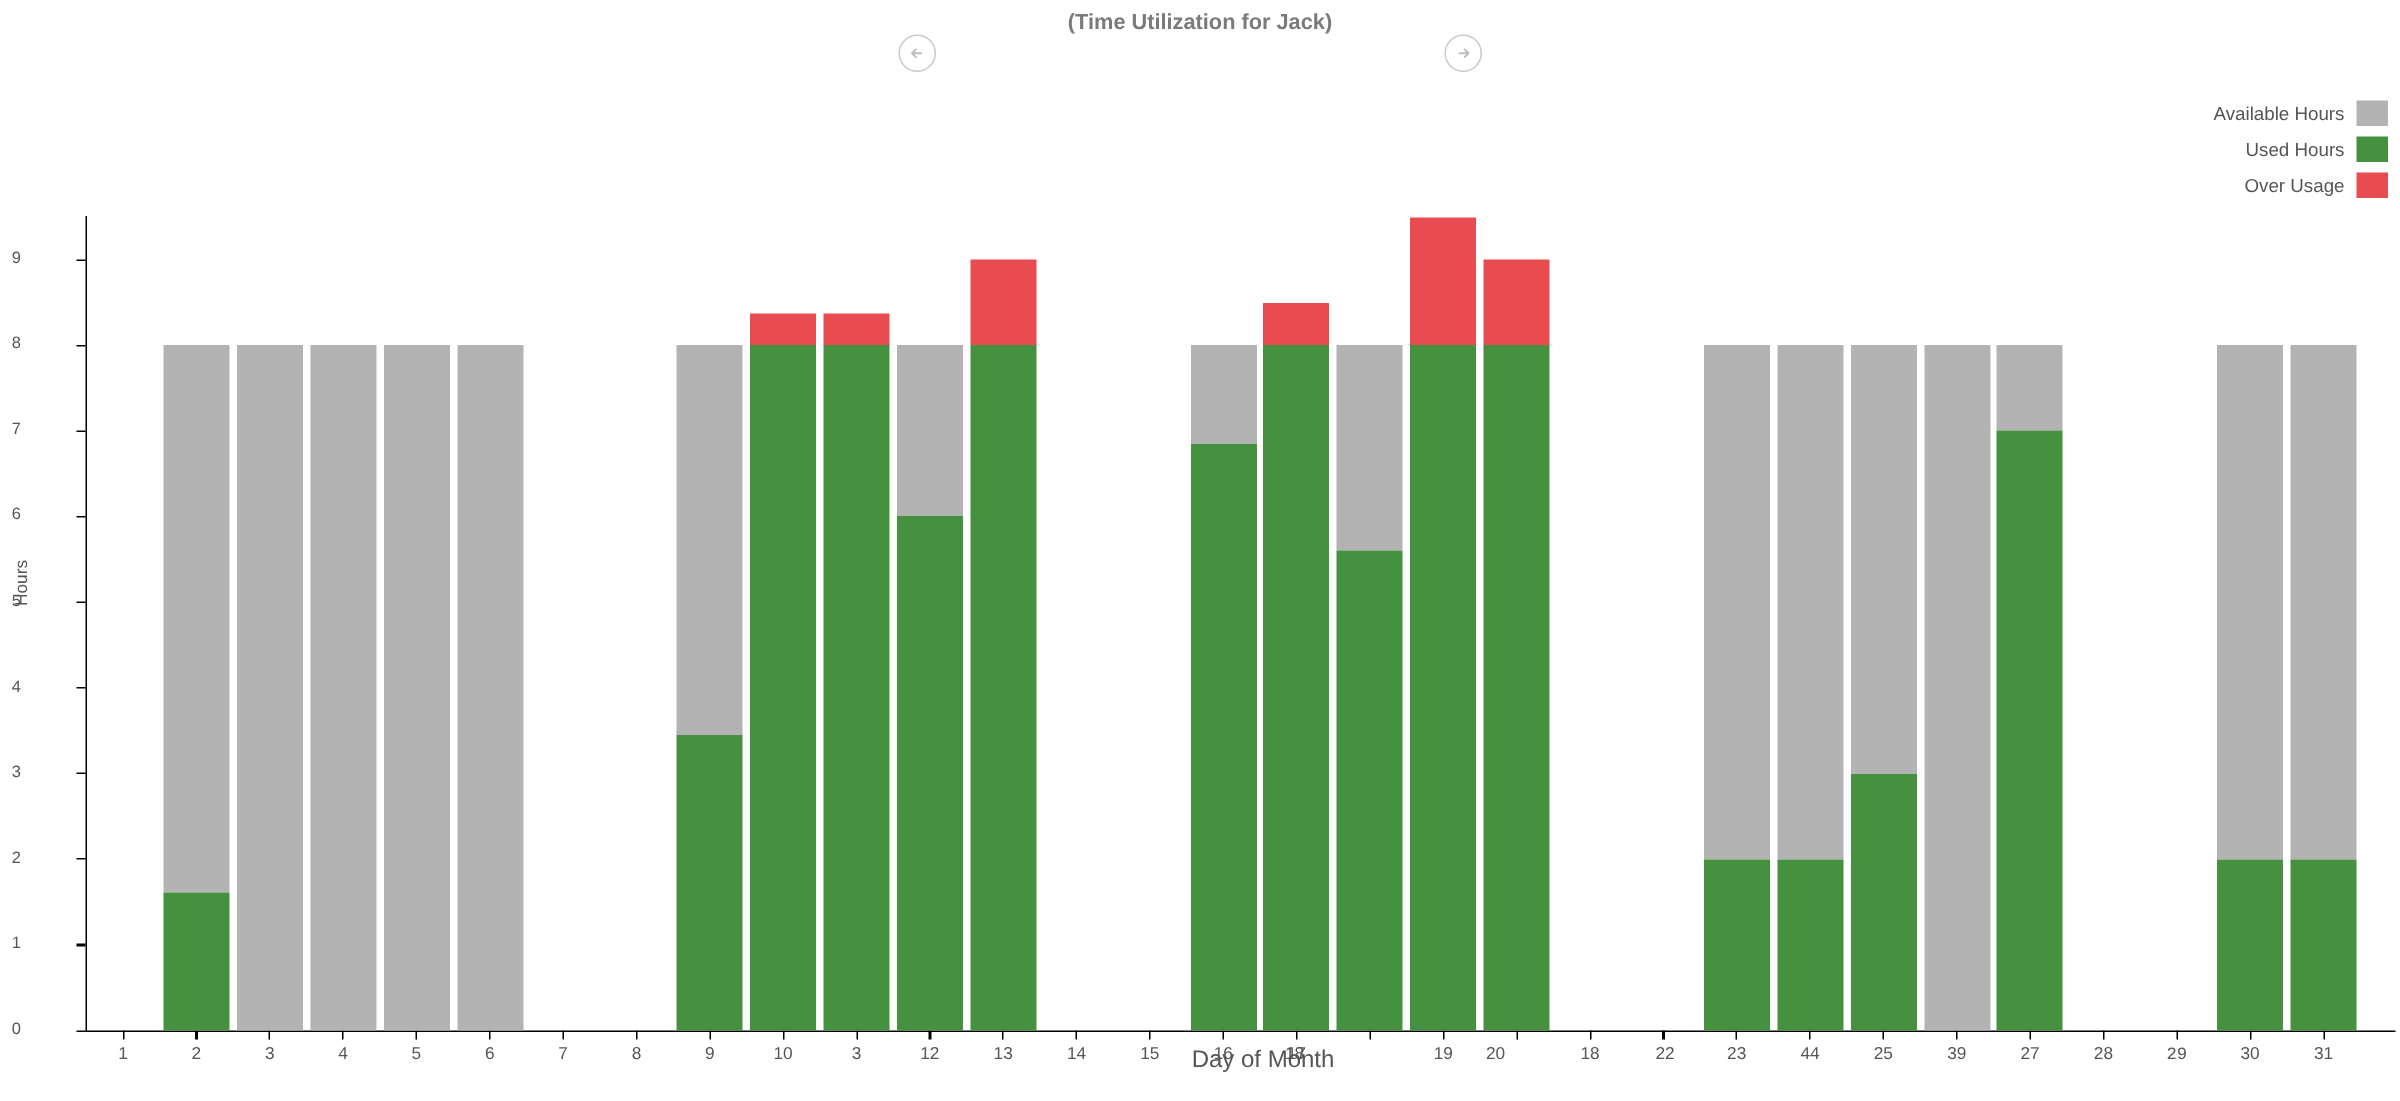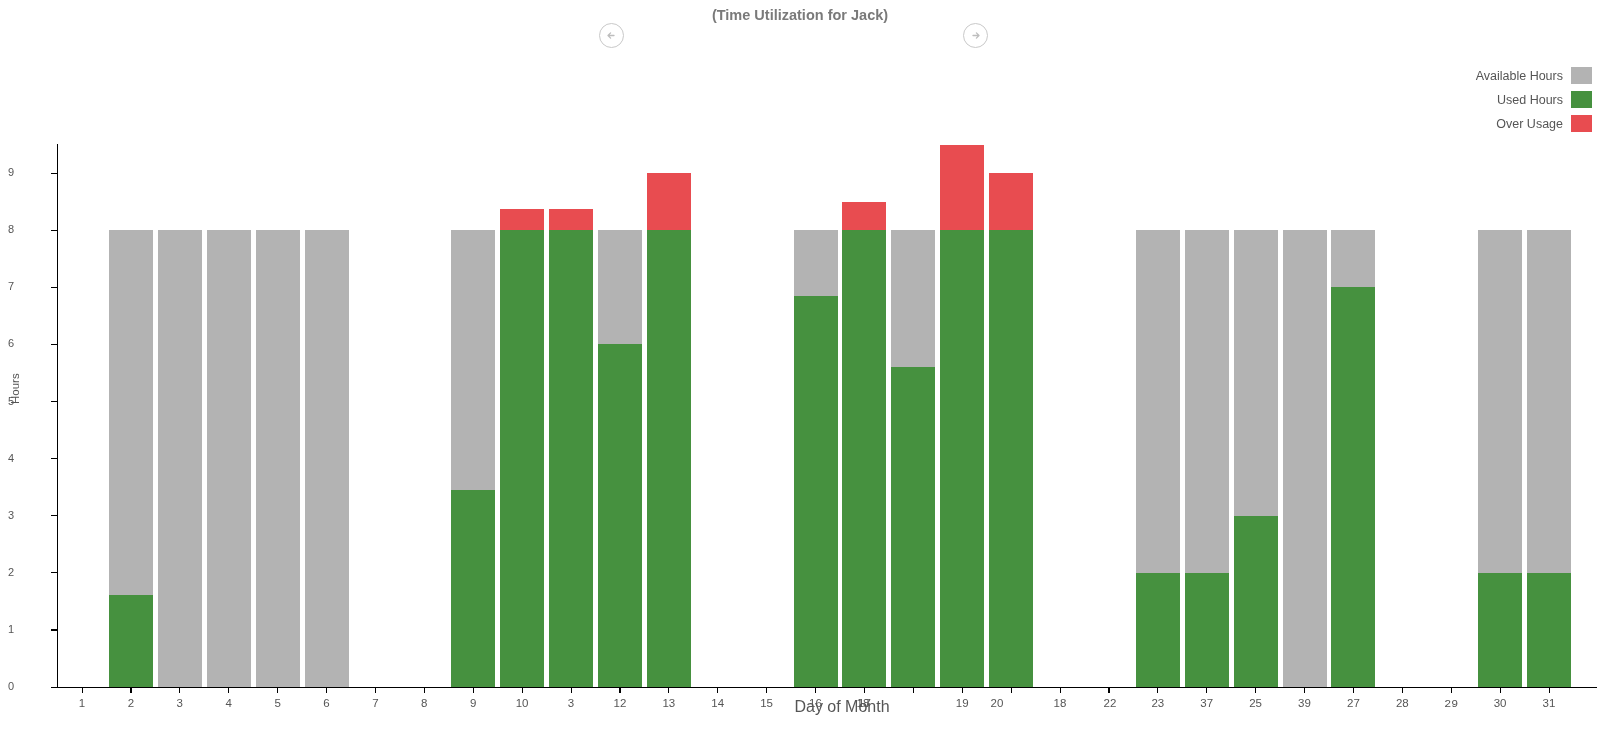--- a/index.html
+++ b/index.html
@@ -184,21 +184,21 @@
       <div class="xtick-label" style="left: 962.2px;">19</div>
       <div class="xtick-mark" style="left: 1010.6px;"></div>
       <div class="xtick-label" style="left: 997px; text-align: center;">20</div>
       <div class="xtick-mark" style="left: 1059.5px;"></div>
       <div class="xtick-label" style="left: 1060px;">18</div>
       <div class="xtick-mark" style="left: 1108.4px;"></div>
       <div class="xtick-label" style="left: 1110px;">22</div>
       <div class="xtick-mark" style="left: 1157.3px;"></div>
       <div class="xtick-label" style="left: 1157.8px;">23</div>
       <div class="xtick-mark" style="left: 1206.2px;"></div>
-      <div class="xtick-label" style="left: 1206.7px;">37</div>
+      <div class="xtick-label" style="left: 1206.7px;">44</div>
       <div class="xtick-mark" style="left: 1255.1px;"></div>
       <div class="xtick-label" style="left: 1255.6px;">25</div>
       <div class="xtick-mark" style="left: 1304px;"></div>
       <div class="xtick-label" style="left: 1304.5px;">39</div>
       <div class="xtick-mark" style="left: 1352.9px;"></div>
       <div class="xtick-label" style="left: 1353.4px;">27</div>
       <div class="xtick-mark" style="left: 1401.8px;"></div>
       <div class="xtick-label" style="left: 1402.3px;">28</div>
       <div class="xtick-mark" style="left: 1450.7px;"></div>
       <div class="xtick-label" style="left: 1451.2px; font-family: Liberation Mono, monospace;">29</div>

